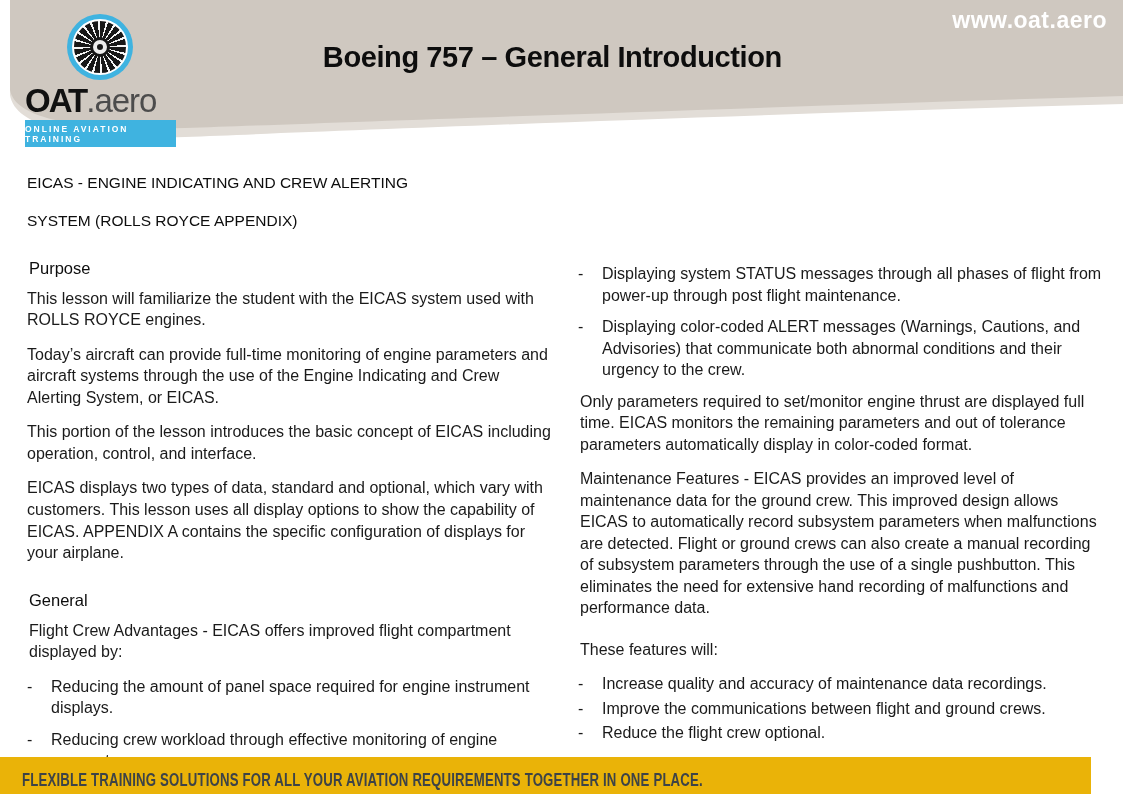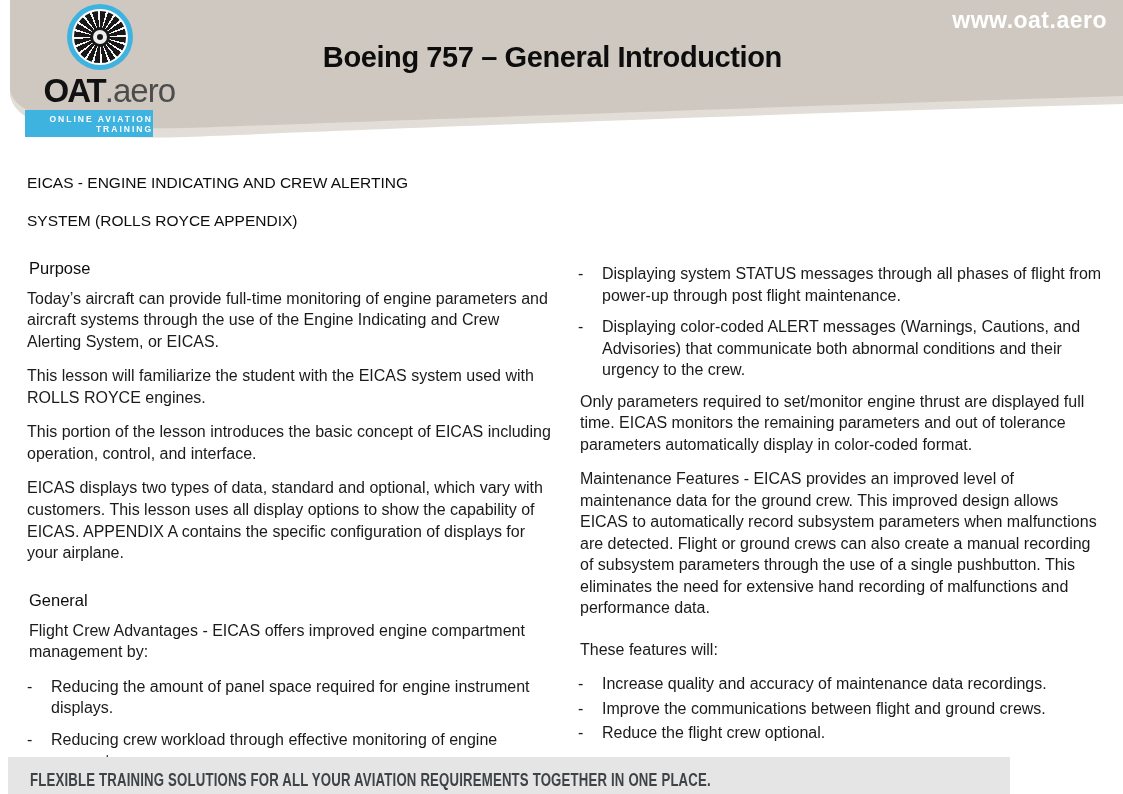--- a/index.html
+++ b/index.html
@@ -16,21 +16,21 @@
     position:absolute; top:41px; left:50%; transform:translateX(-52%);
     font-size:29px; font-weight:bold; color:#0d0d0d; letter-spacing:-0.4px;
     white-space:nowrap;
   }
   .website {
     position:absolute; top:7px; right:16px;
     font-size:23px; font-weight:bold; color:#ffffff; letter-spacing:0.5px;
   }
 
   
-  .logo { position:absolute; top:4px; left:25px; width:150px; text-align:right; }
+  .logo { position:absolute; top:14px; left:25px; width:150px; text-align:left; }
   .turbine-ring {
     width:66px; height:66px; border-radius:50%;
     background:#3fb3e0; margin:0 auto;
     display:flex; align-items:center; justify-content:center;
   }
   .turbine-disc {
     width:56px; height:56px; border-radius:50%;
     border:2px solid #ffffff;
     background:repeating-conic-gradient(#181818 0deg 13deg, #f4f4f4 13deg 18deg);
     display:flex; align-items:center; justify-content:center;
@@ -39,41 +39,41 @@
     width:14px; height:14px; border-radius:50%;
     background:#181818; border:4px solid #ededed;
     box-shadow:0 0 0 3px #181818;
   }
   .brand { margin-top:4px; white-space:nowrap; line-height:1; }
   .brand-oat { font-size:33px; font-weight:bold; color:#111111; letter-spacing:-2px; }
   .brand-aero { font-size:33px; font-weight:normal; color:#4c4c4c; letter-spacing:-1px; }
   .brand-banner {
     margin-top:3px; background:#3fb3e0; color:#ffffff;
     font-size:8.5px; font-weight:bold; letter-spacing:2px;
-    padding:4px 0 3px; width:128px;
+    padding:4px 0 3px; width:151px;
   }
 
   
   .col { position:absolute; font-size:16px; line-height:1.345; color:#1a1a1a; }
   .col-left  { left:27px;  top:173px; width:524px; }
   .col-right { left:578px; top:263px; width:528px; }
 
   .subject-line { font-weight:normal; font-size:15.5px; color:#0d0d0d; margin-bottom:17px; }
   .section-head { font-weight:normal; font-size:16.5px; color:#0d0d0d; margin:0 0 9px 2px; }
   .section-head.spaced { margin-top:25px; }
   .para { margin-bottom:13px; }
   .bullet { display:flex; margin-bottom:10px; }
   .bullet .dash { width:24px; flex:0 0 24px; }
   .bullet.tight { margin-bottom:3px; }
   .indent-2 { margin-left:2px; }
 
   
   .footer {
-    position:absolute; left:8px; bottom:0; width:1002px; height:37px;
-    background:#e5e5e5;
+    position:absolute; left:0; bottom:0; width:1091px; height:37px;
+    background:#eab308;
   }
   .footer-text {
     position:absolute; left:22px; top:12px;
     font-size:15px; font-weight:bold; color:#3d4347;
     letter-spacing:0.2px; white-space:nowrap;
     transform:scaleX(0.88) scaleY(1.18); transform-origin:left top;
   }
 </style>
 </head>
 <body>
@@ -96,27 +96,27 @@
   </div>
 
   <div class="slide-title">Boeing 757 – General Introduction</div>
   <div class="website">www.oat.aero</div>
 
   <div class="col col-left">
     <div class="subject-line">EICAS - ENGINE INDICATING AND CREW ALERTING</div>
     <div class="subject-line">SYSTEM (ROLLS ROYCE APPENDIX)</div>
 
     <div class="section-head spaced">Purpose</div>
+    <div class="para">This lesson will familiarize the student with the EICAS system used with ROLLS ROYCE engines.</div>
     <div class="para">Today’s aircraft can provide full-time monitoring of engine parameters and aircraft systems through the use of the Engine Indicating and Crew Alerting System, or EICAS.</div>
-    <div class="para">This lesson will familiarize the student with the EICAS system used with ROLLS ROYCE engines.</div>
     <div class="para">This portion of the lesson introduces the basic concept of EICAS including operation, control, and interface.</div>
     <div class="para">EICAS displays two types of data, standard and optional, which vary with customers. This lesson uses all display options to show the capability of EICAS. APPENDIX A contains the specific configuration of displays for your airplane.</div>
 
     <div class="section-head spaced">General</div>
-    <div class="para indent-2">Flight Crew Advantages - EICAS offers improved engine compartment management by:</div>
+    <div class="para indent-2">Flight Crew Advantages - EICAS offers improved flight compartment displayed by:</div>
 
     <div class="bullet">
       <span class="dash">-</span>
       <span class="bullet-text">Reducing the amount of panel space required for engine instrument displays.</span>
     </div>
     <div class="bullet">
       <span class="dash">-</span>
       <span class="bullet-text">Reducing crew workload through effective monitoring of engine parameters.</span>
     </div>
   </div>

